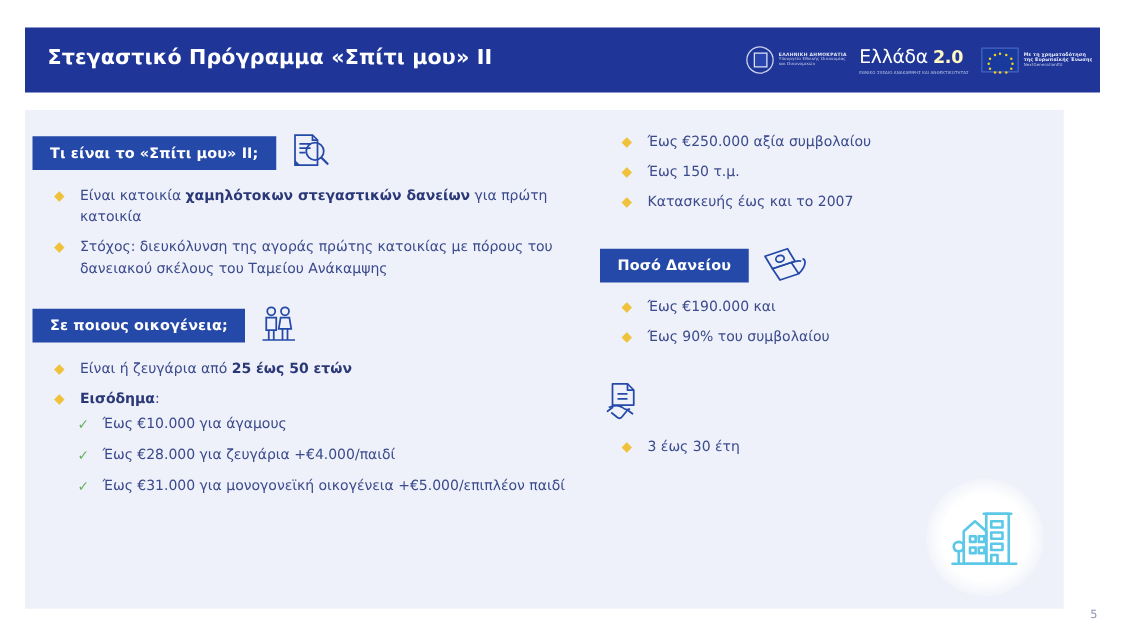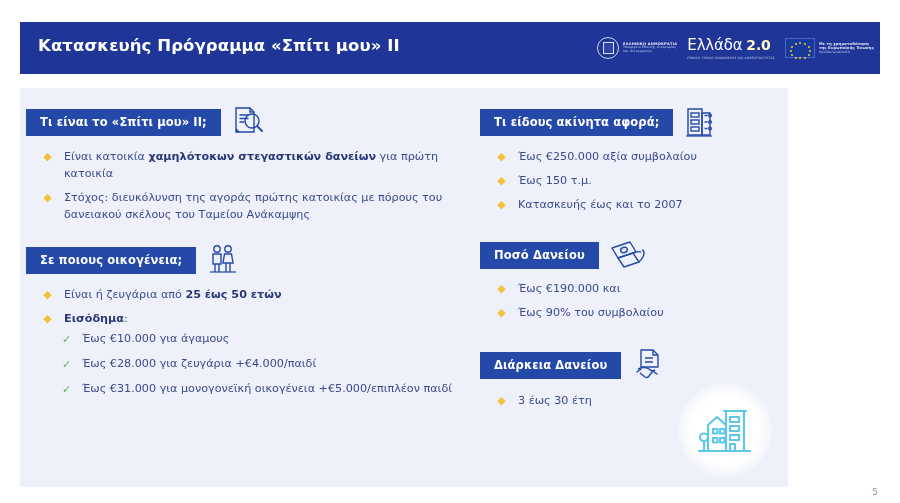--- a/index.html
+++ b/index.html
@@ -107,21 +107,21 @@
     line-height: 1;
     text-shadow: 0 1px 2px rgba(0,0,0,.18);
     pointer-events: none;
   }
 
   
   #content {
     position: absolute;
     left: 20px;
     top: 88px;
-    width: 768px;
+    width: 831px;
     height: 399px;
     background: #eef1f9;
   }
 
   .column { position: absolute; top: 0; }
   #col-left  { left: 6px;   width: 430px; }
   #col-right { left: 460px; width: 394px; }
 
   
   .section { position: relative; }
@@ -203,21 +203,21 @@
     color: #8b93ad;
   }
 </style>
 </head>
 <body>
 
 <div id="slide">
 
   <div id="header-bar">
 
-    <div id="slide-title">Κατασκευής Πρόγραμμα «Σπίτι μου» ΙΙ</div>
+    <div id="slide-title">Στεγαστικό Πρόγραμμα «Σπίτι μου» ΙΙ</div>
 
     <div id="logo-strip">
 
       <div class="logo-block">
         <div class="emblem-circle">
           <div class="emblem-inner"></div>
         </div>
         <div class="emblem-text">
           <div class="l1">ΕΛΛΗΝΙΚΗ ΔΗΜΟΚΡΑΤΙΑ</div>
           <div class="l2">Υπουργείο Εθνικής Οικονομίας</div>
@@ -326,37 +326,20 @@
             <span class="ckmk">✓</span>
             <span>Έως €31.000 για μονογονεϊκή οικογένεια +€5.000/επιπλέον παιδί</span>
           </li>
         </ul>
       </div>
     </div>
 
     <div class="column" id="col-right">
 
       <div class="section" style="margin-top:17px;">
-        <div class="sec-head">
-          <div class="pill">Τι είδους ακίνητα αφορά;</div>
-          <div class="sec-icon">
-            <svg width="32" height="34" viewBox="0 0 32 34" fill="none" stroke="#2549a8" stroke-width="1.4">
-              <path d="M5 4 h14 v26 h-14 z"></path>
-              <path d="M19 8 h8 v22 h-8 z"></path>
-              <rect x="8" y="8" width="8" height="4"></rect>
-              <rect x="8" y="15" width="8" height="4"></rect>
-              <rect x="8" y="22" width="8" height="4"></rect>
-              <path d="M21.5 10.5 h3 M21.5 17 h3 M21.5 23.5 h3"></path>
-              <circle cx="27" cy="10.5" r="1.3"></circle>
-              <circle cx="27" cy="17" r="1.3"></circle>
-              <circle cx="27" cy="23.5" r="1.3"></circle>
-              <path d="M3 31 h26" stroke-width="1.2"></path>
-            </svg>
-          </div>
-        </div>
         <ul class="bl">
           <li>
             <span class="mk">◆</span>
             <span>Έως €250.000 αξία συμβολαίου</span>
           </li>
           <li>
             <span class="mk">◆</span>
             <span>Έως 150 τ.μ.</span>
           </li>
           <li>
@@ -386,21 +369,20 @@
           </li>
           <li>
             <span class="mk">◆</span>
             <span>Έως 90% του συμβολαίου</span>
           </li>
         </ul>
       </div>
 
       <div class="section" style="margin-top:26px;">
         <div class="sec-head">
-          <div class="pill">Διάρκεια Δανείου</div>
           <div class="sec-icon">
             <svg width="36" height="36" viewBox="0 0 36 36" fill="none" stroke="#2549a8" stroke-width="1.4" stroke-linejoin="round">
               <path d="M10 3 h12 l5 5 v12 h-17 z"></path>
               <path d="M22 3 v5 h5"></path>
               <path d="M14 11 h8 M14 15 h8"></path>
               <path d="M7 22 c4 -2 8 -2 11 0 c2 2 4 2 6 1"></path>
               <path d="M9 26 l5 4 c1.5 1 3 .5 4 -1 l4 -5"></path>
               <path d="M22 24 l4 3" stroke-linecap="round"></path>
               <path d="M6 25 l4 -3" stroke-linecap="round"></path>
             </svg>

